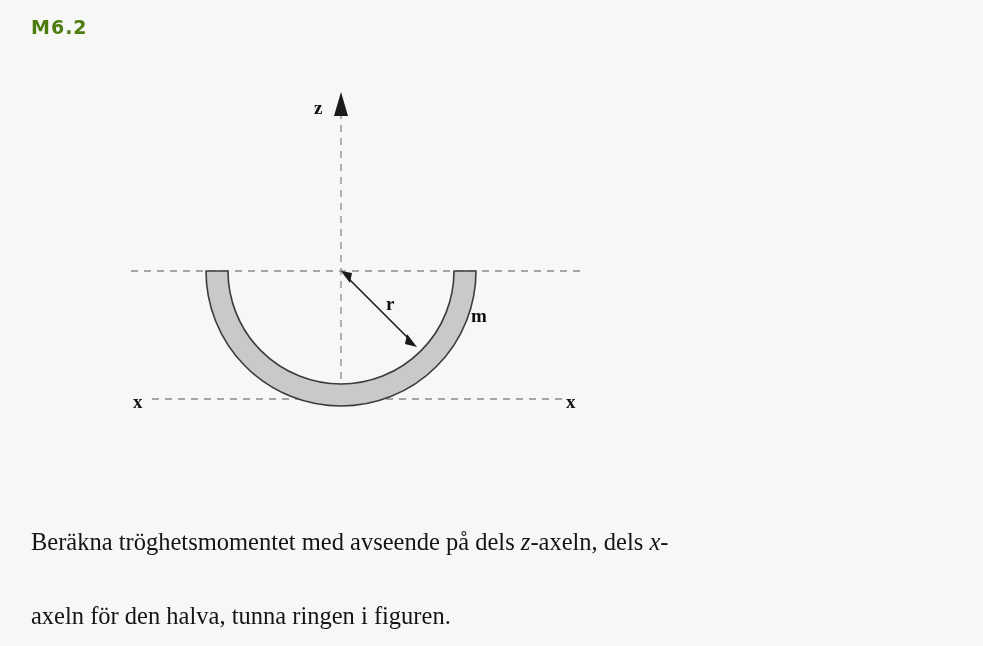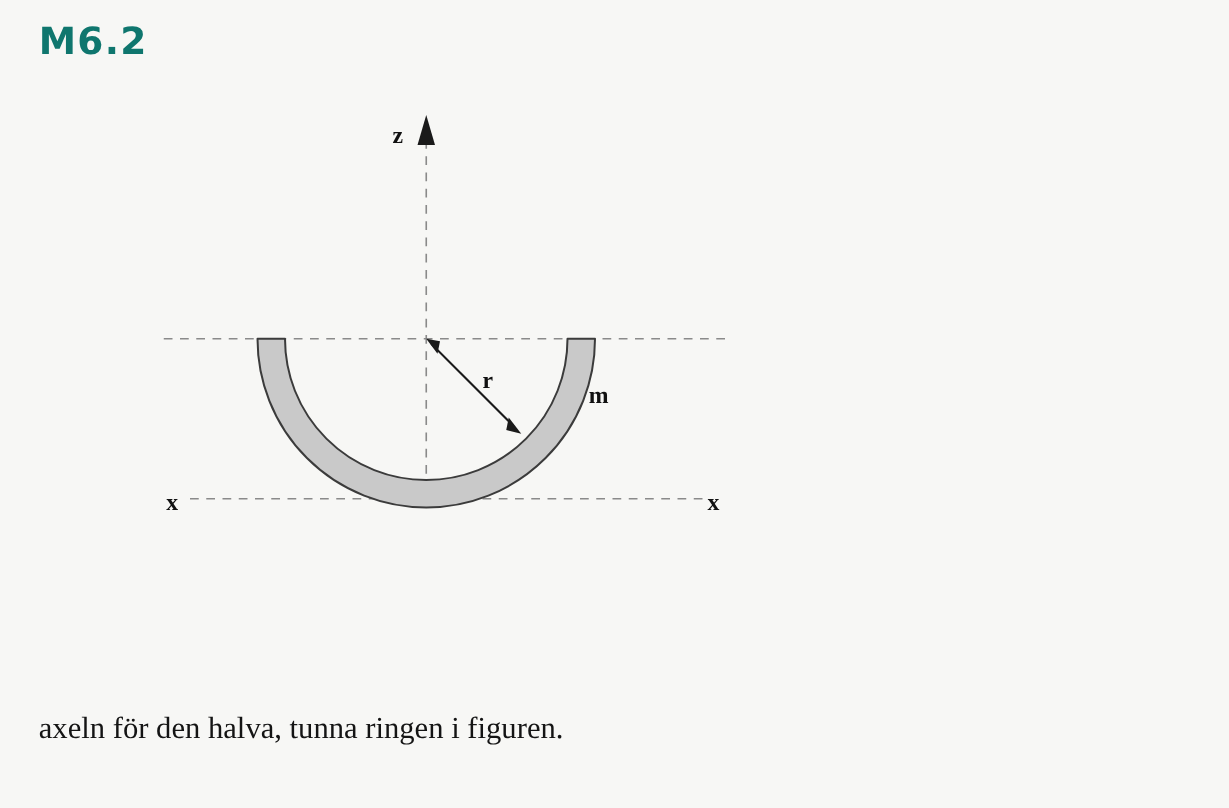--- a/index.html
+++ b/index.html
@@ -20,23 +20,23 @@
     width: 983px;
     height: 646px;
   }
 
   .problem-id {
     position: absolute;
     left: 31px;
     top: 16px;
     font-family: "DejaVu Sans", sans-serif;
     font-weight: bold;
-    font-size: 30px;
+    font-size: 19px;
     letter-spacing: 1px;
-    color: #0f766e;
+    color: #4d7c0f;
   }
 
   .figure {
     position: absolute;
     left: 0px;
     top: 70px;
     width: 983px;
     height: 380px;
   }
 
@@ -108,16 +108,17 @@
 
       <text x="314" y="44" font-family="Liberation Serif, serif" font-size="19" font-weight="bold" fill="#111">z</text>
       <text x="133" y="338" font-family="Liberation Serif, serif" font-size="19" font-weight="bold" fill="#111">x</text>
       <text x="566" y="338" font-family="Liberation Serif, serif" font-size="19" font-weight="bold" fill="#111">x</text>
       <text x="386" y="240" font-family="Liberation Serif, serif" font-size="19" font-weight="bold" fill="#111">r</text>
       <text x="471" y="252" font-family="Liberation Serif, serif" font-size="19" font-weight="bold" fill="#111">m</text>
     </svg>
   </div>
 
   <div class="prompt">
+    <span class="line1"><span>Beräkna tröghetsmomentet med avseende på dels </span><span class="it">z</span><span>-axeln, dels </span><span class="it">x</span><span>-</span></span>
     <span class="line2">axeln för den halva, tunna ringen i figuren.</span>
   </div>
 
 </div>
 
 </body></html>

